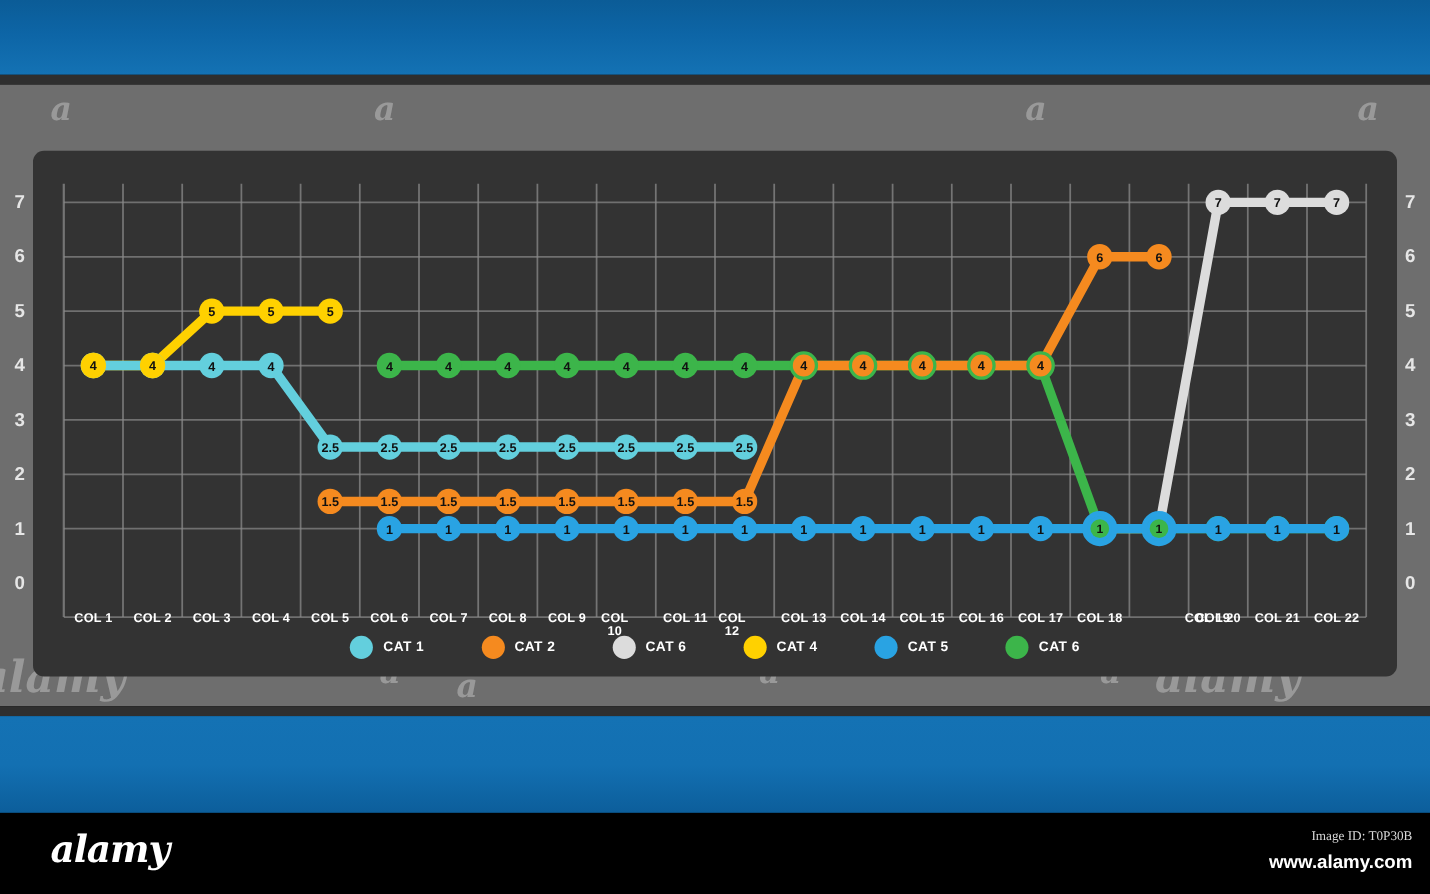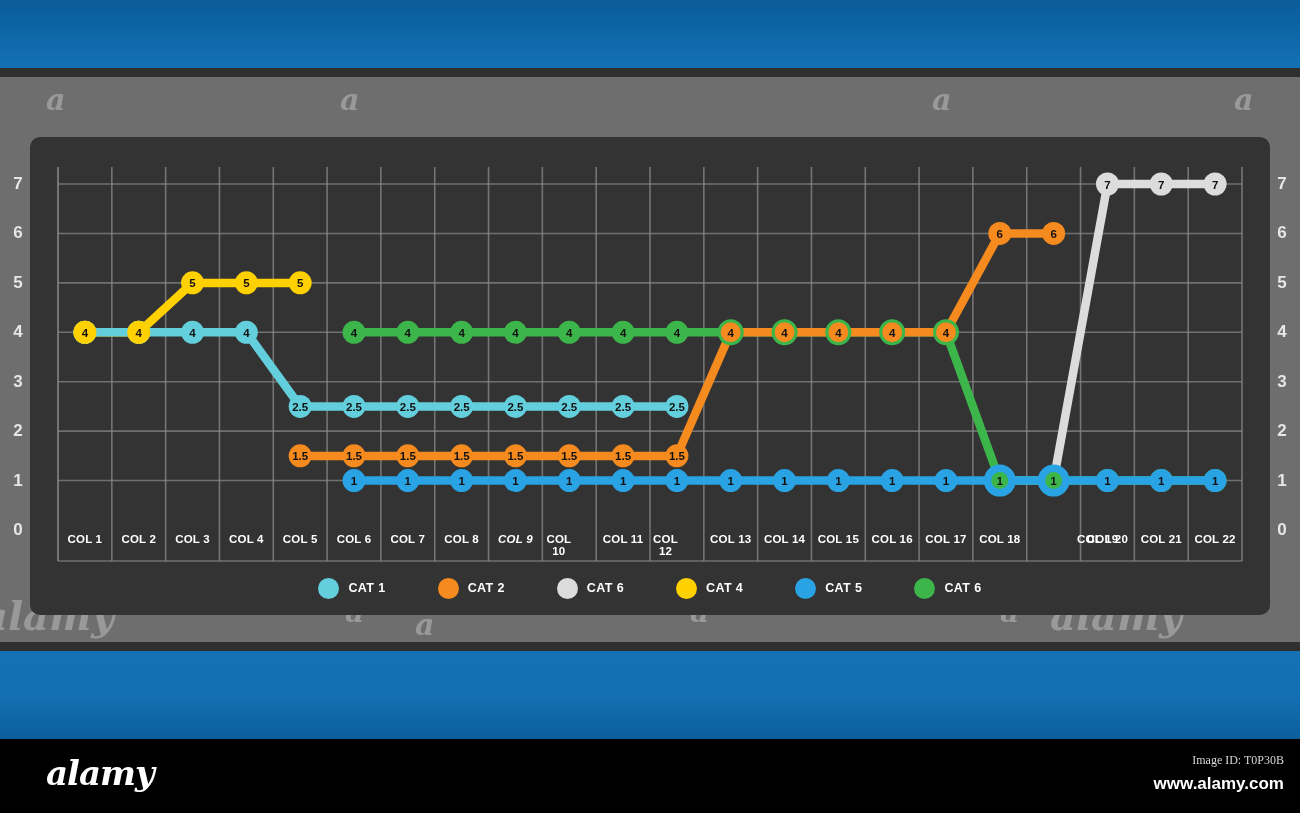--- a/index.html
+++ b/index.html
@@ -31,21 +31,21 @@
   .title-tab{position:absolute;left:430px;top:111px;width:440px;height:34px;
       background:#333333;border-radius:8px 8px 0 0;}
   .title-text{position:absolute;left:0;top:4px;width:440px;text-align:center;
       color:#c9c9c9;font-size:23px;font-weight:700;letter-spacing:.6px;}
 
   .plot{position:absolute;left:0;top:0;width:1240px;height:478px;}
   svg.plotsvg{position:absolute;left:0;top:0;width:1240px;height:478px;overflow:visible;}
 
   .ylabel{position:absolute;color:#e6e6e6;font-size:17px;font-weight:700;text-align:center;width:24px;}
   .xlabel{position:absolute;color:#ffffff;font-size:11.5px;font-weight:700;text-align:center;
-      letter-spacing:.2px;}
+      letter-spacing:.2px;margin-top:23px;}
 
   .legend{position:absolute;left:30px;top:573px;width:1240px;height:30px;
       display:flex;align-items:center;justify-content:center;gap:52px;}
   .legend-item{display:flex;align-items:center;gap:9px;}
   .legend-dot{width:21px;height:21px;border-radius:50%;display:block;}
   .legend-label{color:#ffffff;font-size:12.5px;font-weight:700;letter-spacing:.4px;}
 </style>
 </head>
 <body>
 
@@ -329,21 +329,21 @@
         </div>
       <div id="xlabels">
           <div class="xlabel" style="left: 28px; width: 53.8182px; top: 396px;">COL 1</div>
           <div class="xlabel" style="left: 81.8182px; width: 53.8182px; top: 396px;">COL 2</div>
           <div class="xlabel" style="left: 135.636px; width: 53.8182px; top: 396px;">COL 3</div>
           <div class="xlabel" style="left: 189.455px; width: 53.8182px; top: 396px;">COL 4</div>
           <div class="xlabel" style="left: 243.273px; width: 53.8182px; top: 396px;">COL 5</div>
           <div class="xlabel" style="left: 297.091px; width: 53.8182px; top: 396px;">COL 6</div>
           <div class="xlabel" style="left: 350.909px; width: 53.8182px; top: 396px;">COL 7</div>
           <div class="xlabel" style="left: 404.727px; width: 53.8182px; top: 396px;">COL 8</div>
-          <div class="xlabel" style="left: 458.545px; width: 53.8182px; top: 396px; font-style: italic;">COL 9</div>
+          <div class="xlabel" style="left: 458.545px; width: 53.8182px; top: 396px;">COL 9</div>
           <div class="xlabel" style="left: 512.364px; width: 33px; top: 396px;">COL 10</div>
           <div class="xlabel" style="left: 566.182px; width: 53.8182px; top: 396px;">COL 11</div>
           <div class="xlabel" style="left: 620px; width: 31px; top: 396px;">COL 12</div>
           <div class="xlabel" style="left: 673.818px; width: 53.8182px; top: 396px;">COL 13</div>
           <div class="xlabel" style="left: 727.636px; width: 53.8182px; top: 396px;">COL 14</div>
           <div class="xlabel" style="left: 781.455px; width: 53.8182px; top: 396px;">COL 15</div>
           <div class="xlabel" style="left: 835.273px; width: 53.8182px; top: 396px; text-align: center;">COL 16</div>
           <div class="xlabel" style="left: 889.091px; width: 53.8182px; top: 396px;">COL 17</div>
           <div class="xlabel" style="left: 942.909px; width: 53.8182px; top: 396px;">COL 18</div>
           <div class="xlabel" style="left: 996.727px; width: 53.8182px; top: 396px; padding-left: 44px;">COL 19</div>

